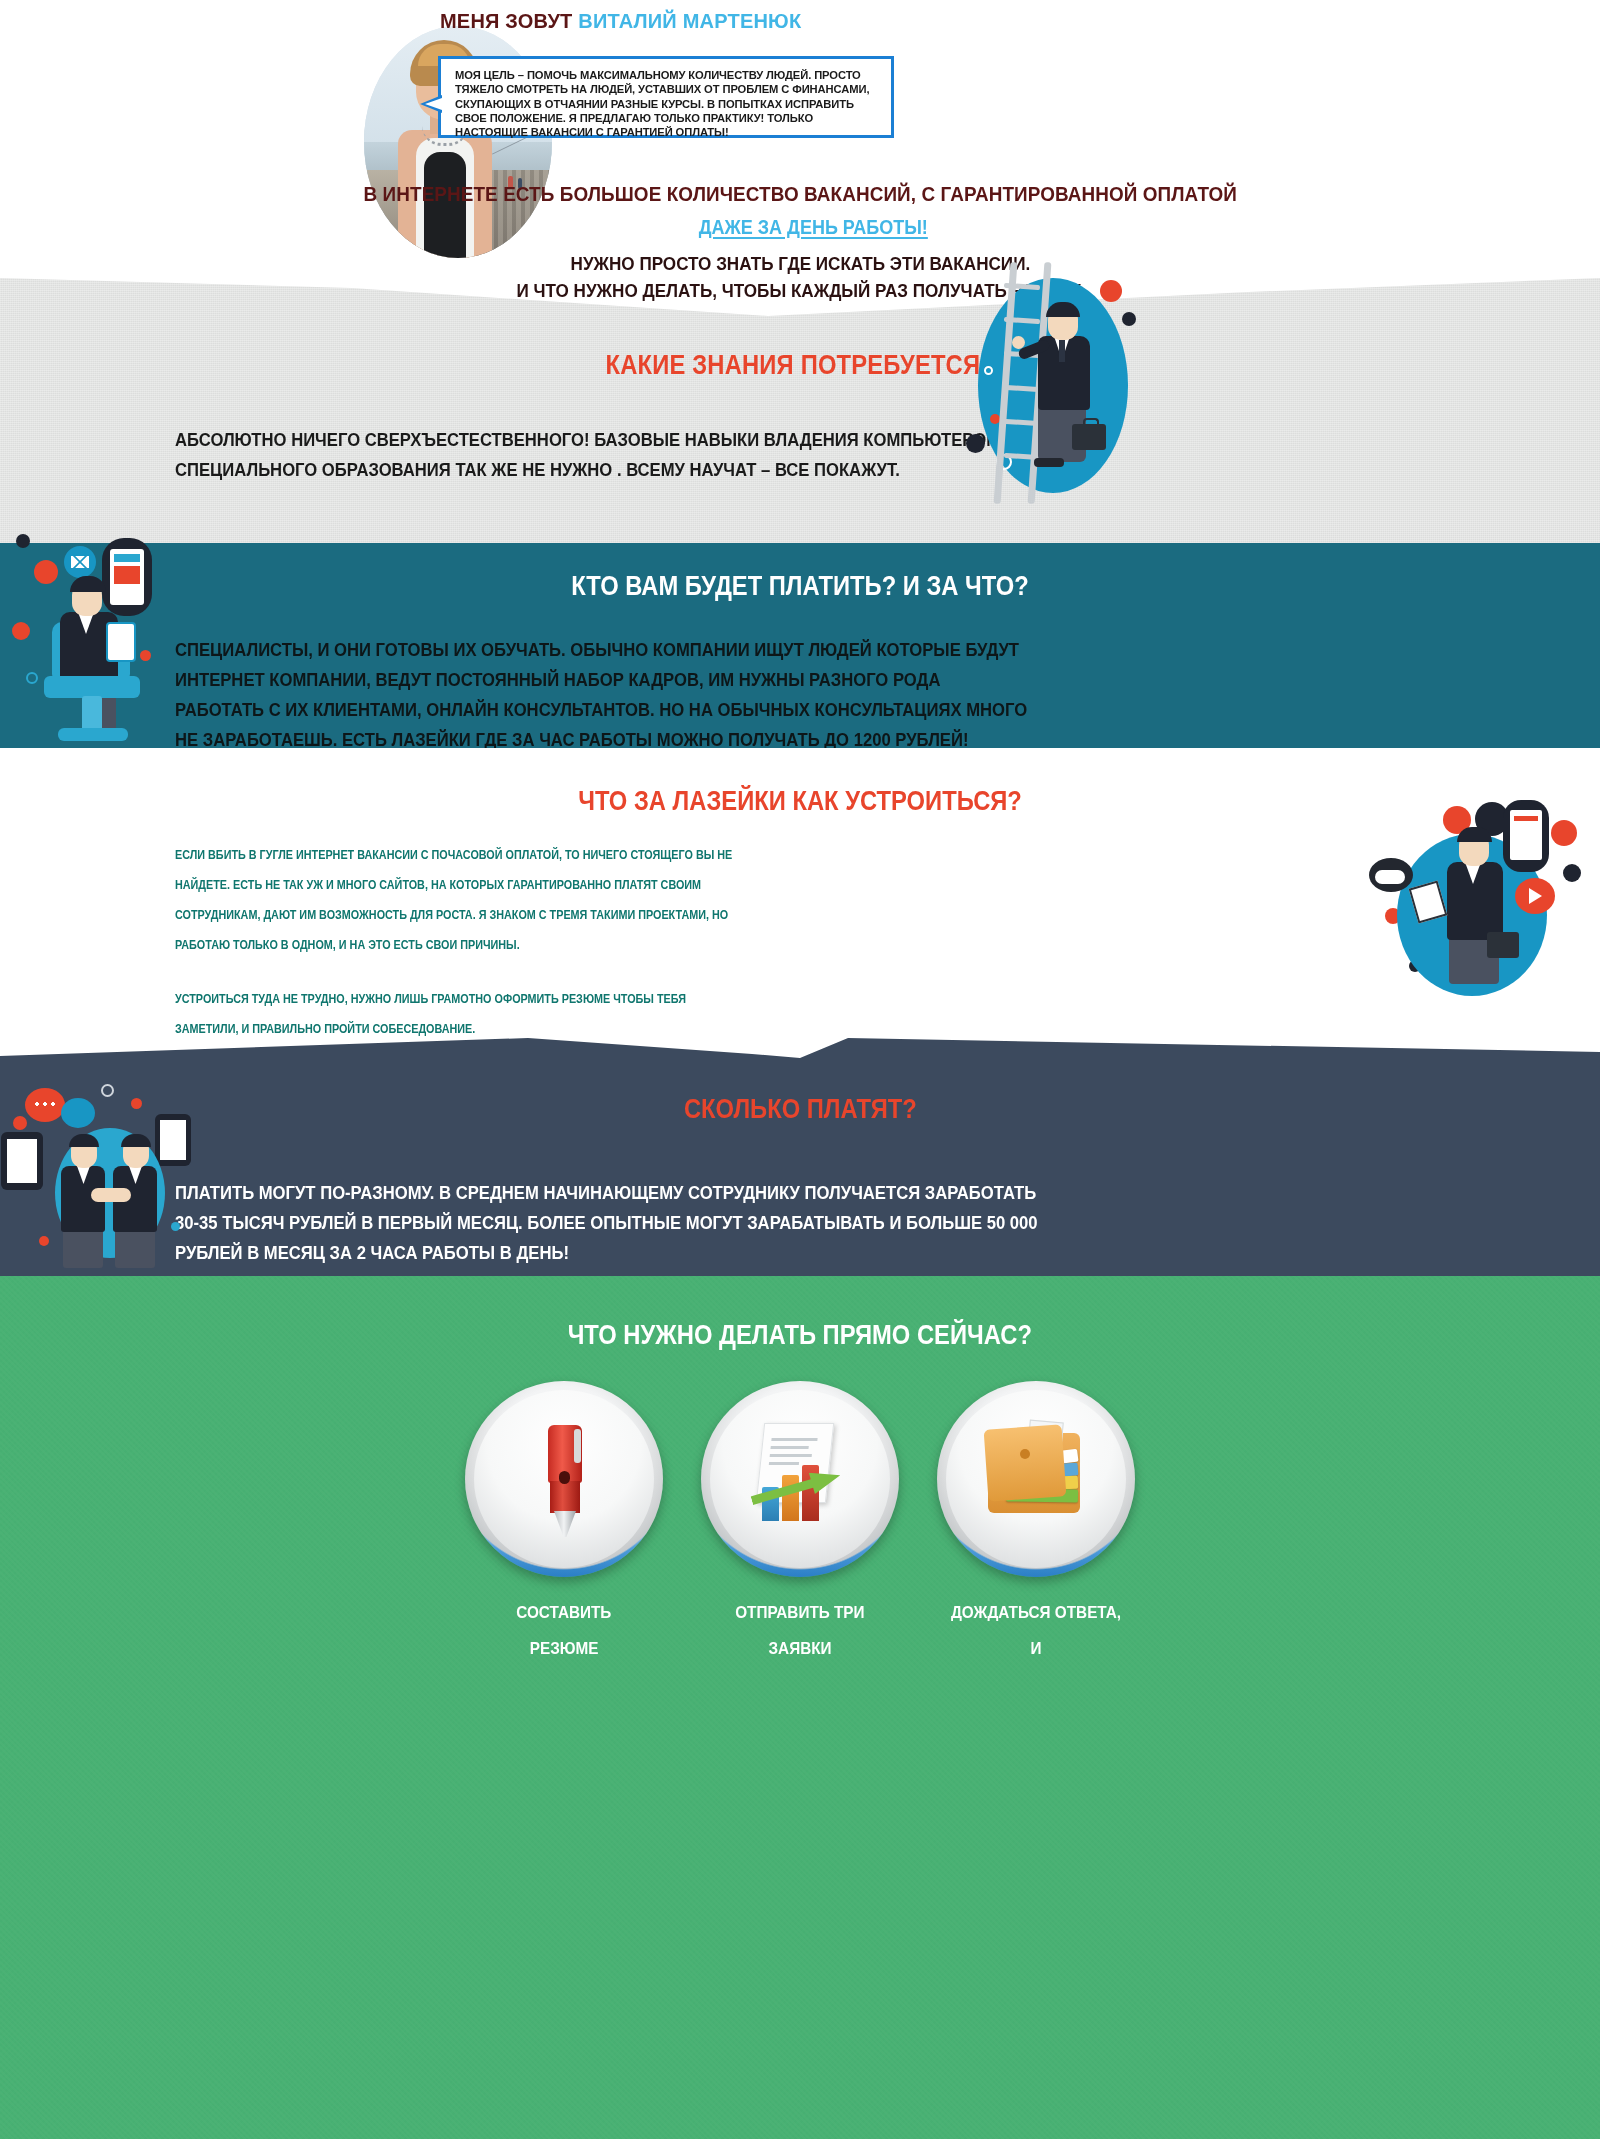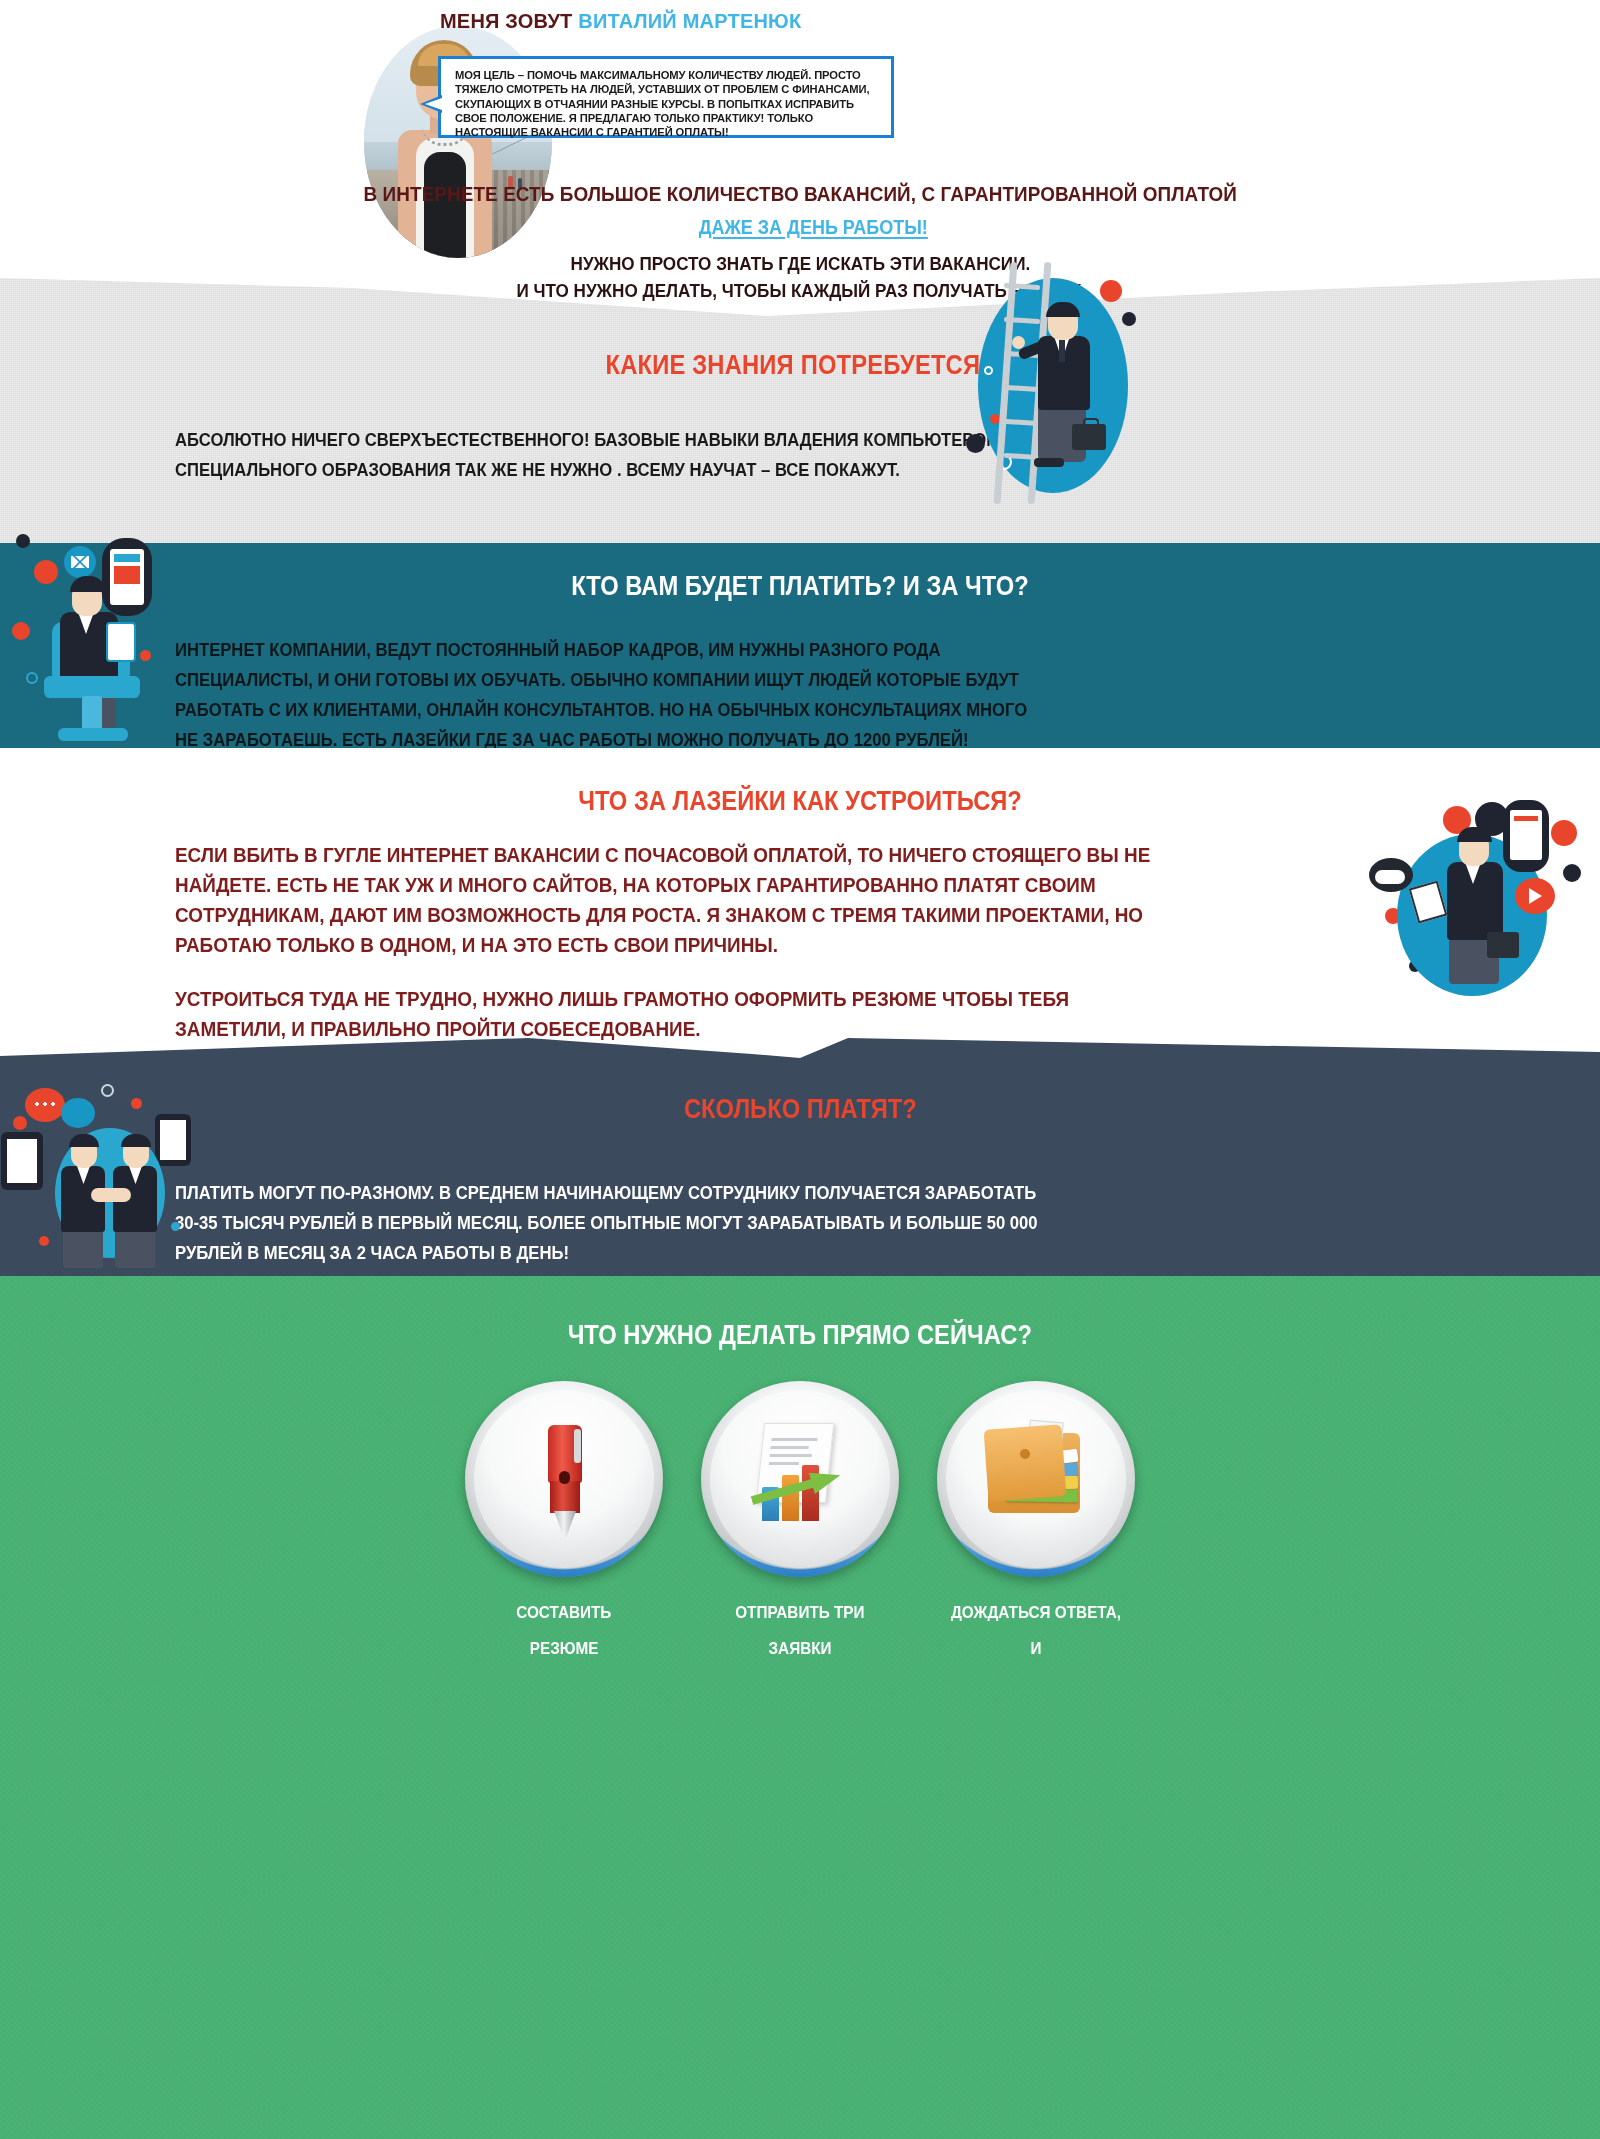--- a/index.html
+++ b/index.html
@@ -133,21 +133,21 @@
   .ill-sit .env:after{content:"";position:absolute;left:7px;top:10px;width:18px;height:12px;background:#fff;}
   .ill-sit .env:before{content:"";position:absolute;left:7px;top:10px;width:18px;height:12px;
     background:linear-gradient(135deg,transparent 46%,#1896c4 47% 53%,transparent 54%),linear-gradient(-135deg,transparent 46%,#1896c4 47% 53%,transparent 54%);z-index:2;}
   .ill-sit .card{position:absolute;left:96px;top:92px;width:30px;height:40px;background:#fff;border:2px solid #1896c4;border-radius:4px;}
 
   
   .sec-white{position:absolute;left:0;top:748px;width:1600px;height:290px;background:#fff;}
   .h-white{position:absolute;left:0;top:38px;width:1600px;text-align:center;}
   .h-white span{display:inline-block;font-size:27px;font-weight:700;color:#e8452c;transform:scaleX(.88);}
   .p-white{position:absolute;left:175px;top:92px;width:1175px;}
-  .p-white div{font-size:21px;line-height:30px;font-weight:700;color:#7f1d1d;}
+  .p-white div{font-size:12px;line-height:30px;font-weight:700;color:#0f766e;}
   .p-white div span{display:inline-block;transform:scaleX(.9);transform-origin:left center;}
   .p-white .gap{height:24px;}
 
   .ill-mix{position:absolute;left:1355px;top:800px;width:235px;height:200px;}
   .ill-mix .circ2{position:absolute;left:42px;top:34px;width:150px;height:162px;border-radius:50%;background:#1896c4;}
   .ill-mix .body3{position:absolute;left:92px;top:62px;width:56px;height:78px;background:#1f2430;border-radius:10px 10px 4px 4px;}
   .ill-mix .head3{position:absolute;left:104px;top:32px;width:30px;height:34px;border-radius:13px;background:#f3d9bd;}
   .ill-mix .hair4{position:absolute;left:102px;top:27px;width:35px;height:15px;border-radius:15px 15px 0 0;background:#1f2430;}
   .ill-mix .sh2{position:absolute;left:110px;top:62px;width:16px;height:22px;background:#fff;clip-path:polygon(0 0,100% 0,50% 100%);}
   .ill-mix .legs4{position:absolute;left:94px;top:134px;width:50px;height:50px;background:#4a5160;border-radius:4px;}
@@ -341,22 +341,22 @@
     <div class="head"></div>
     <div class="hair2"></div>
     <div class="case"></div>
   </div>
 
   <div class="sec-teal">
     <div class="h-teal">
       <span>КТО ВАМ БУДЕТ ПЛАТИТЬ? И ЗА ЧТО?</span>
     </div>
     <div class="p-teal">
+      <div><span>СПЕЦИАЛИСТЫ, И ОНИ ГОТОВЫ ИХ ОБУЧАТЬ. ОБЫЧНО КОМПАНИИ ИЩУТ ЛЮДЕЙ КОТОРЫЕ БУДУТ</span></div>
       <div><span>ИНТЕРНЕТ КОМПАНИИ, ВЕДУТ ПОСТОЯННЫЙ НАБОР КАДРОВ, ИМ НУЖНЫ РАЗНОГО РОДА</span></div>
-      <div><span>СПЕЦИАЛИСТЫ, И ОНИ ГОТОВЫ ИХ ОБУЧАТЬ. ОБЫЧНО КОМПАНИИ ИЩУТ ЛЮДЕЙ КОТОРЫЕ БУДУТ</span></div>
       <div><span>РАБОТАТЬ С ИХ КЛИЕНТАМИ, ОНЛАЙН КОНСУЛЬТАНТОВ. НО НА ОБЫЧНЫХ КОНСУЛЬТАЦИЯХ МНОГО</span></div>
       <div><span>НЕ ЗАРАБОТАЕШЬ. ЕСТЬ ЛАЗЕЙКИ ГДЕ ЗА ЧАС РАБОТЫ МОЖНО ПОЛУЧАТЬ ДО 1200 РУБЛЕЙ!</span></div>
     </div>
   </div>
 
   <div class="ill-sit">
     <div class="dot" style="left:6px;top:4px;width:14px;height:14px;background:#1f2430;"></div>
     <div class="dot" style="left:24px;top:30px;width:24px;height:24px;background:#e8452c;"></div>
     <div class="dot" style="left:2px;top:92px;width:18px;height:18px;background:#e8452c;"></div>
     <div class="dot" style="left:130px;top:120px;width:11px;height:11px;background:#e8452c;"></div>

